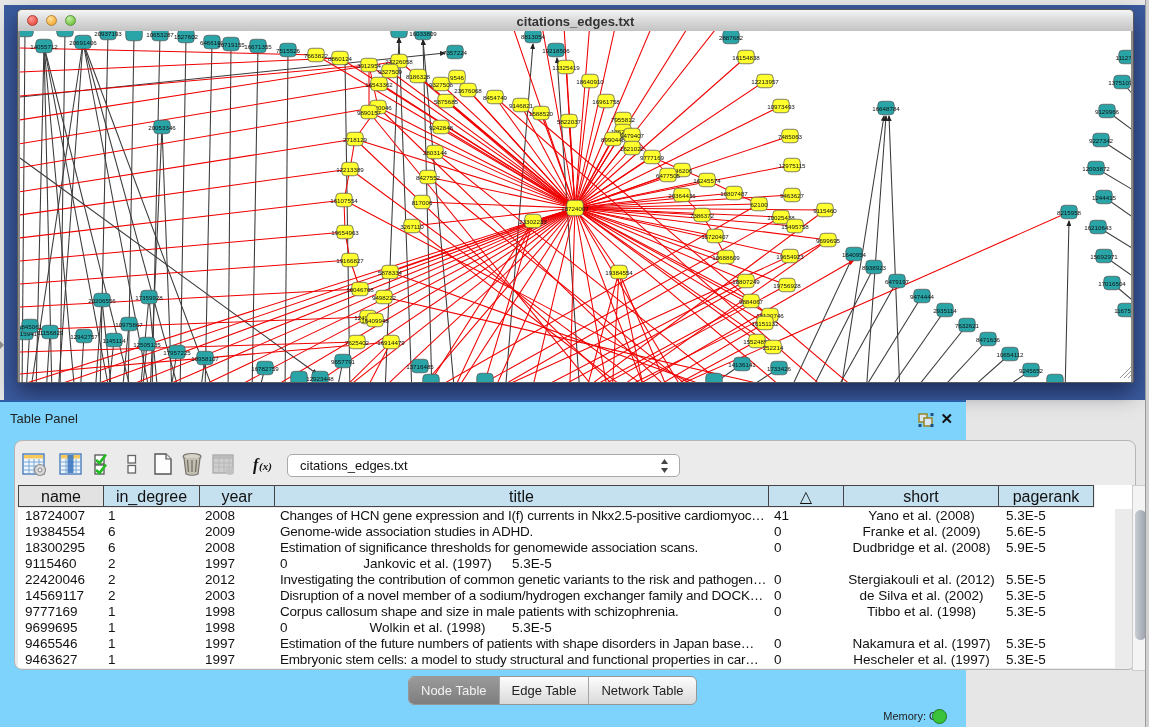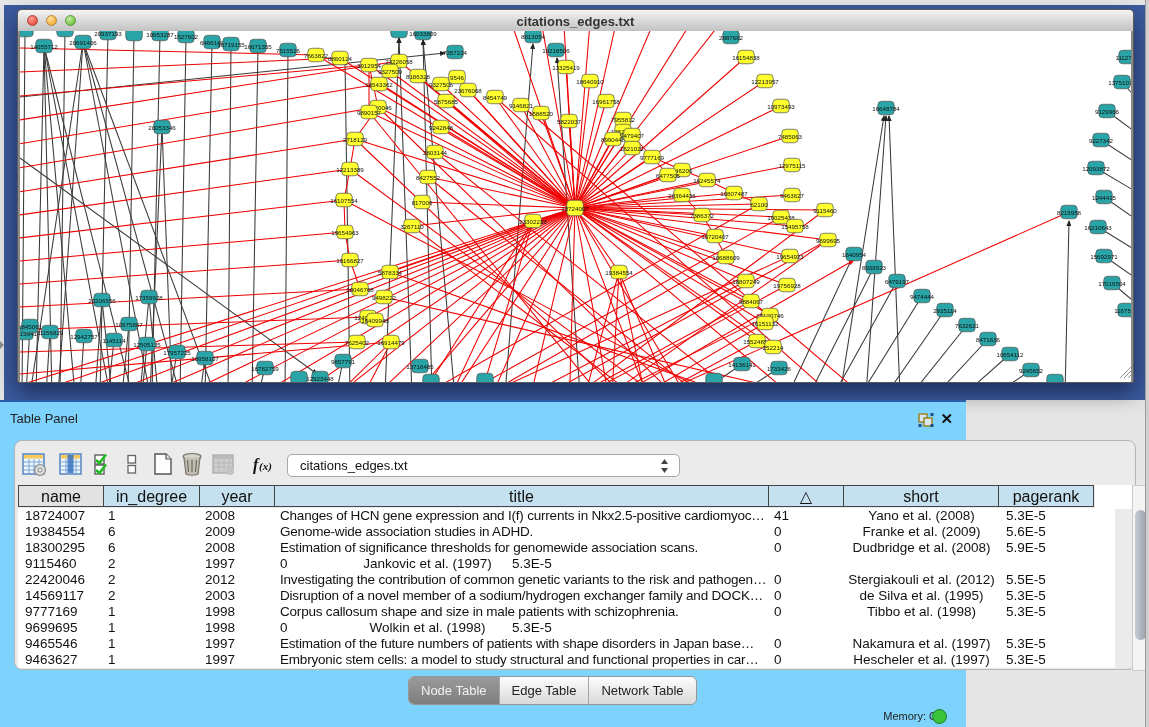--- a/index.html
+++ b/index.html
@@ -672,21 +672,21 @@
           <div class="c4">0</div>
           <div class="c5">Stergiakouli et al. (2012)</div>
           <div class="c6">5.5E-5</div>
         </div>
 <div class="tr">
           <div class="c0">14569117</div>
           <div class="c1">2</div>
           <div class="c2">2003</div>
           <div class="c3">Disruption of a novel member of a sodium/hydrogen exchanger family and DOCK…</div>
           <div class="c4">0</div>
-          <div class="c5">de Silva et al. (1995)</div>
+          <div class="c5">de Silva et al. (2002)</div>
           <div class="c6">5.3E-5</div>
         </div>
 <div class="tr">
           <div class="c0">9777169</div>
           <div class="c1">1</div>
           <div class="c2">1998</div>
           <div class="c3">Corpus callosum shape and size in male patients with schizophrenia.</div>
           <div class="c4">0</div>
           <div class="c5">Tibbo et al. (1998)</div>
           <div class="c6">5.3E-5</div>

